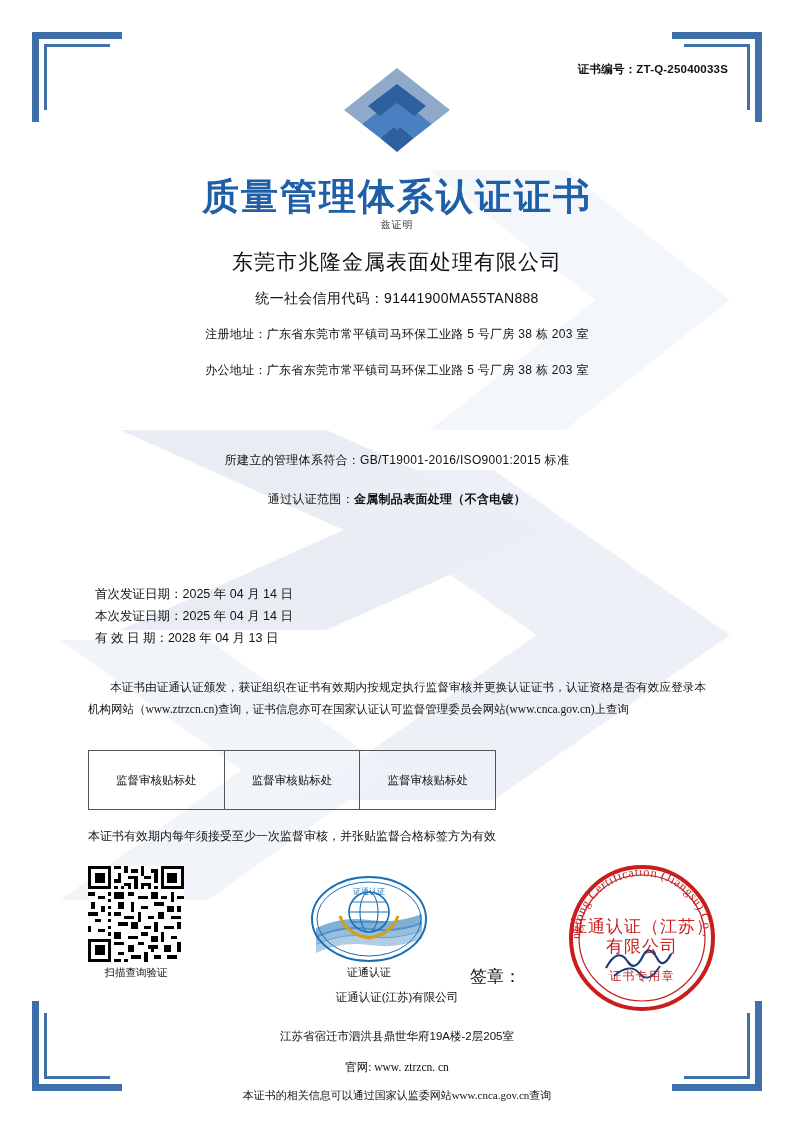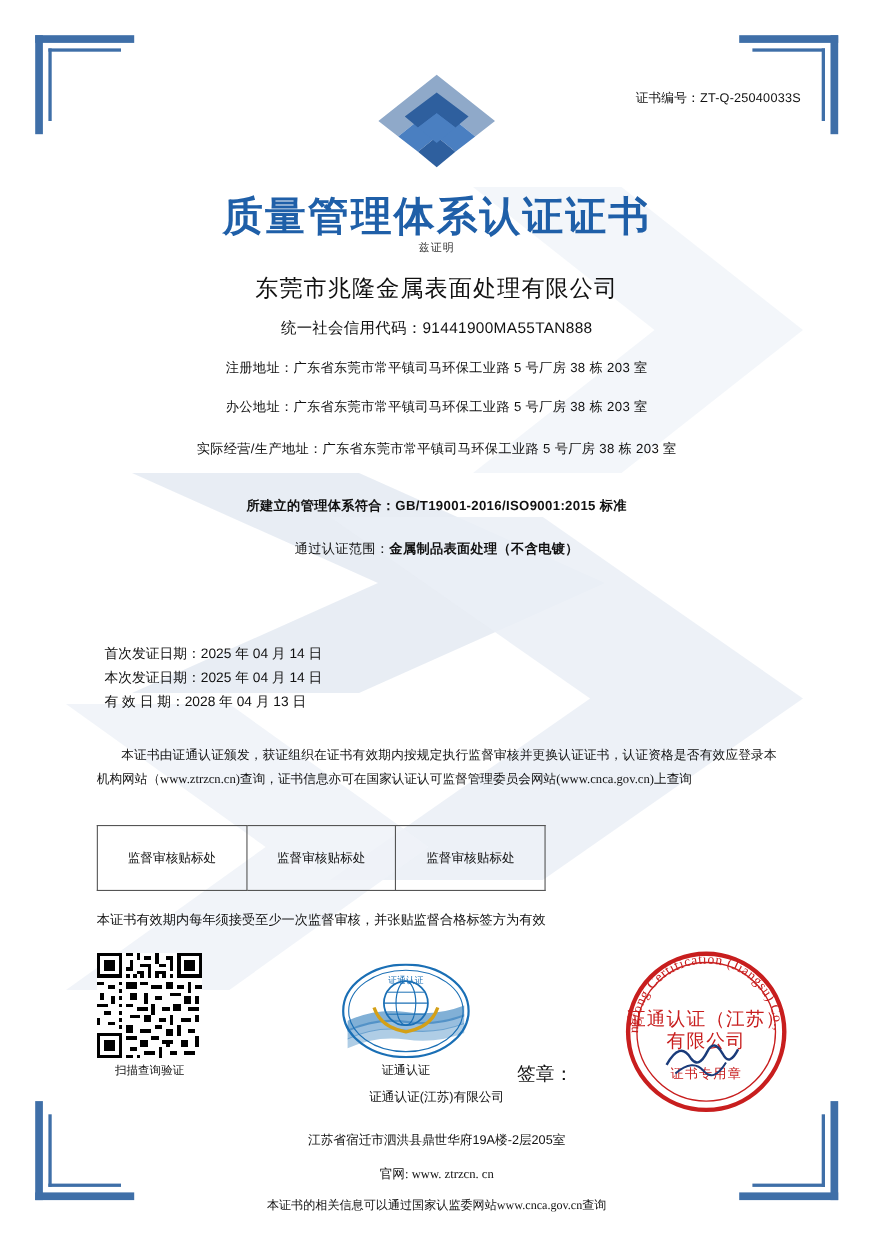--- a/index.html
+++ b/index.html
@@ -105,24 +105,23 @@
     inset: 0;
     padding: 0 60px;
     box-sizing: border-box;
   }
 
   .cert-no {
     position: absolute;
     right: 66px;
     top: 62px;
     font-size: 11.5px;
-    font-weight: normal;
+    font-weight: bold;
     letter-spacing: 0.2px;
     color: #111;
-    margin-top: 20px;
   }
 
   .logo {
     position: absolute;
     left: 0; right: 0;
     top: 62px;
     display: flex;
     justify-content: center;
   }
 
@@ -164,21 +163,21 @@
     left: 0; right: 0;
     text-align: center;
     font-size: 12px;
     color: #111;
     letter-spacing: 0.3px;
   }
   .usc   { top: 290px; font-size: 14px; }
   .addr1 { top: 326px; }
   .addr2 { top: 362px; }
   .addr3 { top: 400px; }
-  .std   { top: 452px; font-weight: bold; }
+  .std   { top: 452px; }
   .scope { top: 491px; font-weight: bold; }
   .scope .lead { font-weight: normal; }
 
   
   .dates {
     position: absolute;
     left: 95px;
     top: 583px;
     font-size: 12.5px;
     line-height: 22px;
@@ -346,21 +345,20 @@
     <div class="subtitle">兹证明</div>
 
     <div class="company">东莞市兆隆金属表面处理有限公司</div>
 
     <div class="center-line usc">统一社会信用代码：91441900MA55TAN888</div>
 
     <div class="center-line addr1">注册地址：广东省东莞市常平镇司马环保工业路 5 号厂房 38 栋 203 室</div>
 
     <div class="center-line addr2">办公地址：广东省东莞市常平镇司马环保工业路 5 号厂房 38 栋 203 室</div>
 
-    <div class="center-line addr3">实际经营/生产地址：广东省东莞市常平镇司马环保工业路 5 号厂房 38 栋 203 室</div>
 
     <div class="center-line std">所建立的管理体系符合：GB/T19001-2016/ISO9001:2015 标准</div>
 
     <div class="center-line scope">
       <span class="lead">通过认证范围：</span><span>金属制品表面处理（不含电镀）</span>
     </div>
 
     <div class="dates">
       <div>首次发证日期：2025 年 04 月 14 日</div>
       <div>本次发证日期：2025 年 04 月 14 日</div>

